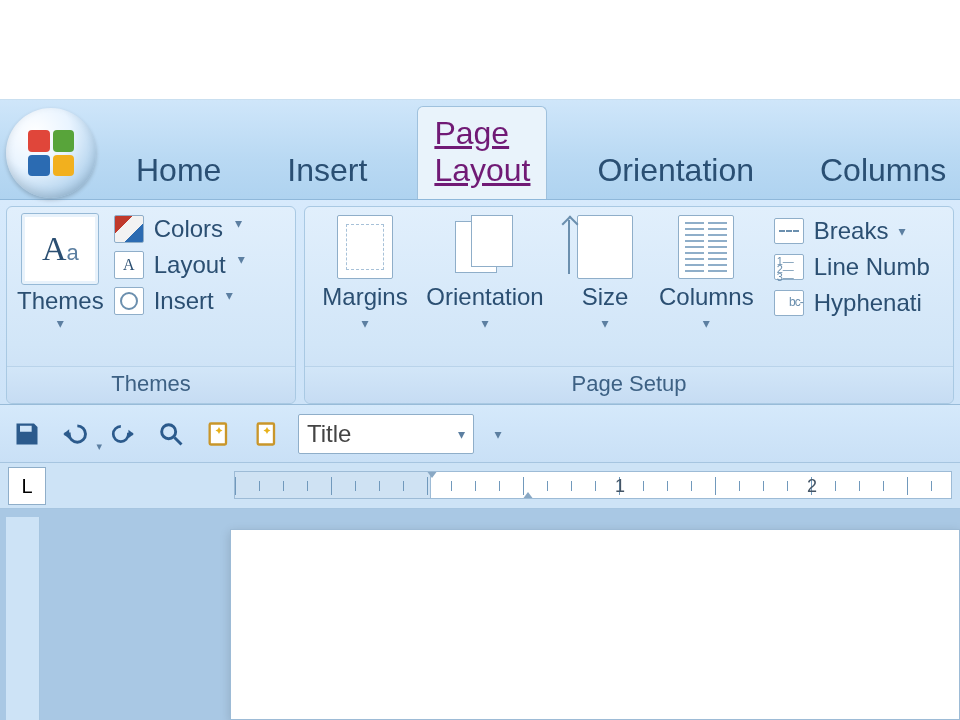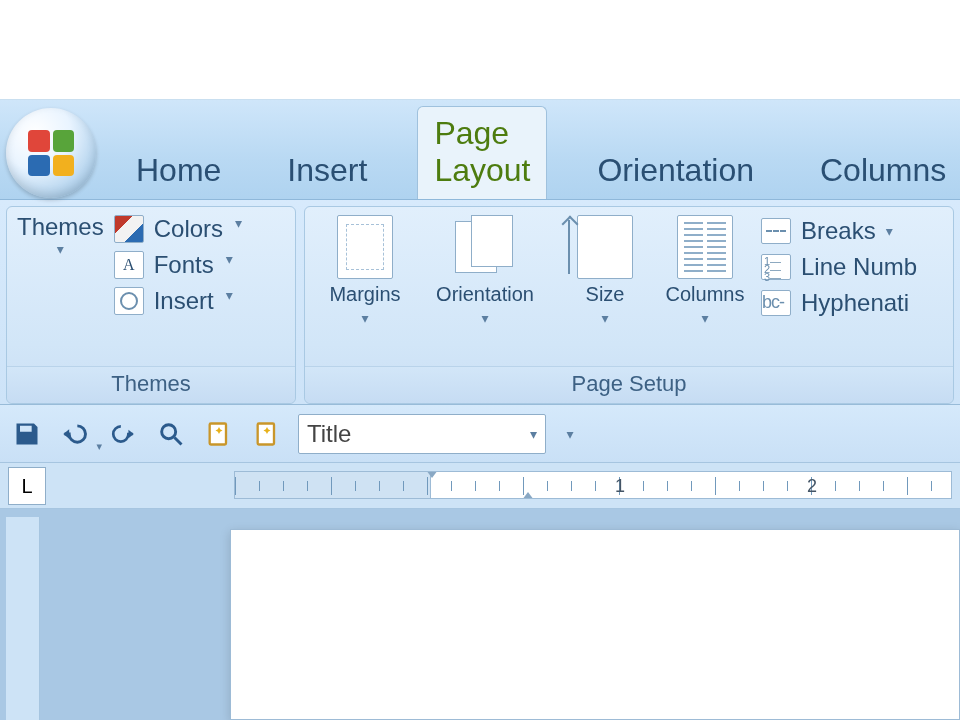--- a/index.html
+++ b/index.html
@@ -35,21 +35,22 @@
 
   .tabs { display: flex; align-items: flex-end; margin-left: 120px; height: 100%; gap: 34px; }
   .tab {
     font-size: 32px; color: #2a4f73; padding: 8px 16px 10px;
     cursor: default;
   }
   .tab.active {
     background: #e9f3fb;
     border: 1px solid #9fc1dd; border-bottom: none;
     border-top-left-radius: 6px; border-top-right-radius: 6px;
-    color: #4d7c0f;
+    color: #701a75;
+    text-decoration: underline;
   }
 
   
   .ribbon {
     height: 205px;
     background: linear-gradient(#d7eafc, #cde3f8);
     border-bottom: 1px solid #98bbd8;
     display: flex; padding: 6px 6px 0 6px; gap: 8px;
   }
   .group {
@@ -94,54 +95,54 @@
   .opt-row .car { font-size: 14px; color: #5c7fa1; margin-left: 2px; }
 
   .ps-btn {
     display: flex; flex-direction: column; align-items: center; gap: 4px;
     padding: 0 4px; min-width: 100px;
   }
   .ps-btn .ico {
     width: 56px; height: 64px; background: #fff; border: 1px solid #8faec9; border-radius: 2px;
     position: relative; margin-top: 2px;
   }
-  .ps-btn .lbl { font-size: 20px; color: #2b4f72; white-space: nowrap; }
+  .ps-btn .lbl { font-size: 24px; color: #2b4f72; white-space: nowrap; }
   .ps-btn .car { font-size: 14px; color: #5c7fa1; }
 
   .ico.margins::before { content:""; position:absolute; inset:8px; border:1px dashed #a7c1d8; }
   .ico.orientation { background: transparent; border: none; width: 68px; }
   .ico.orientation::before { content:""; position:absolute; left:4px; top:6px; width:40px; height:50px; background:#fff; border:1px solid #8faec9; }
   .ico.orientation::after  { content:""; position:absolute; left:20px; top:0px; width:40px; height:50px; background:#fff; border:1px solid #8faec9; }
   .ico.size::before { content:""; position:absolute; left:-10px; top:4px; bottom:4px; width:2px; background:#6b8fae; }
   .ico.size::after  { content:""; position:absolute; left:-14px; top:2px; width:10px; height:10px; border-left:2px solid #6b8fae; border-top:2px solid #6b8fae; transform: rotate(45deg); }
   .ico.columns { display:flex; gap:4px; padding:6px; }
   .ico.columns span { flex:1; background: repeating-linear-gradient(#8faec9 0 2px, transparent 2px 6px); }
 
-  .ps-stack { display:flex; flex-direction:column; gap:8px; padding-top:4px; margin-left:6px; }
+  .ps-stack { display:flex; flex-direction:column; gap:8px; padding-top:4px; margin-left:16px; }
   .ps-stack .row { display:flex; align-items:center; gap:10px; font-size:24px; color:#2b4f72; white-space:nowrap; }
   .ps-stack .mini { width:30px; height:26px; border:1px solid #8faec9; background:#fff; border-radius:2px; position:relative; flex-shrink:0;}
   .ps-stack .mini.breaks::before{content:"";position:absolute;left:4px;right:4px;top:11px;border-top:2px dashed #6b8fae;}
   .ps-stack .mini.linenum{font-size:11px; line-height:8px; padding:2px; color:#6b8fae;}
-  .ps-stack .mini.hyph{font-size:18px; text-align:left; line-height:22px; color:#6b8fae; letter-spacing:-1px;}
+  .ps-stack .mini.hyph{font-size:12px; text-align:right; line-height:22px; color:#6b8fae; letter-spacing:-1px;}
   .ps-stack .car { font-size:14px; color:#5c7fa1; }
 
   
   .qat {
     height: 58px; background: linear-gradient(#d5e9fb, #c9e0f6);
     border-bottom: 1px solid #a6c5e0;
     display: flex; align-items: center; gap: 14px; padding: 0 10px;
   }
   .qat-ico {
     width: 34px; height: 34px; display:flex; align-items:center; justify-content:center;
     font-size: 24px; color:#2b5a8c; position:relative;
   }
   .qat-ico.save svg { width:28px; height:28px; }
   .qat-ico .car { position:absolute; right:-10px; bottom:-2px; font-size:11px; color:#5c7fa1; }
   .style-combo {
-    display:flex; align-items:center; width:248px; height:40px;
+    display:flex; align-items:center; width:176px; height:40px;
     background:#fff; border:1px solid #8faec9; border-radius:2px;
     padding: 0 8px; font-size:24px; color:#444; justify-content:space-between;
   }
   .style-combo .car { font-size:14px; color:#5c7fa1; }
 
   
   .ruler-row { height: 46px; display:flex; background:#cde3f6; border-bottom:1px solid #a6c5e0;}
   .tabstop-box {
     width:38px; height:38px; margin:4px 8px; background:#fff; border:1px solid #8faec9;
     display:flex; align-items:center; justify-content:center; font-size:20px;
@@ -193,32 +194,35 @@
       <div class="tab">Orientation</div>
       <div class="tab">Columns</div>
     </div>
   </div>
 
   <div class="ribbon">
 
     <div class="group g-themes">
       <div class="group-body">
         <div class="themes-left">
+          <div class="big-icon">
+            <span class="aa">A<small>a</small></span>
+          </div>
           <div class="lbl">Themes</div>
           <div class="drop caret">▾</div>
         </div>
         <div class="themes-right">
           <div class="opt-row">
             <div class="mini-box colors"></div>
             <span>Colors</span>
             <span class="car caret">▾</span>
           </div>
           <div class="opt-row">
             <div class="mini-box fonts">A</div>
-            <span>Fonts</span>
+            <span>Layout</span>
             <span class="car caret">▾</span>
           </div>
           <div class="opt-row">
             <div class="mini-box effects"></div>
             <span>Insert</span>
             <span class="car caret">▾</span>
           </div>
         </div>
       </div>
       <div class="group-label">Themes</div>

